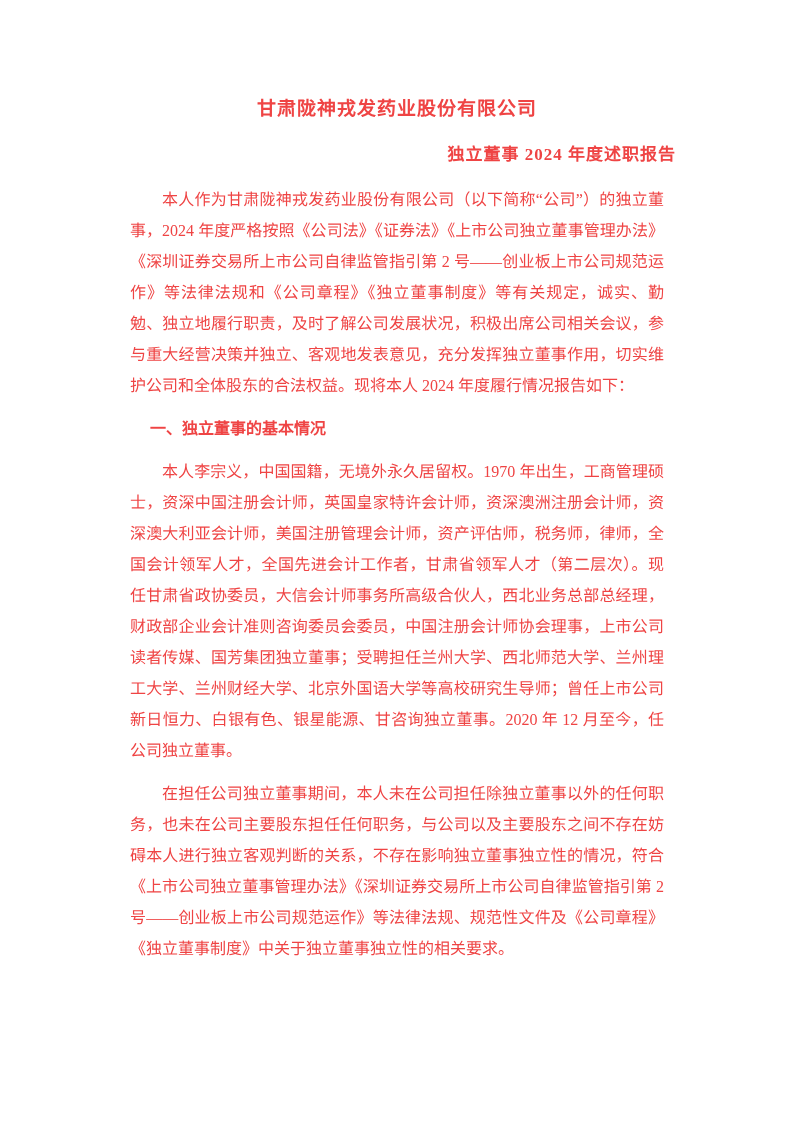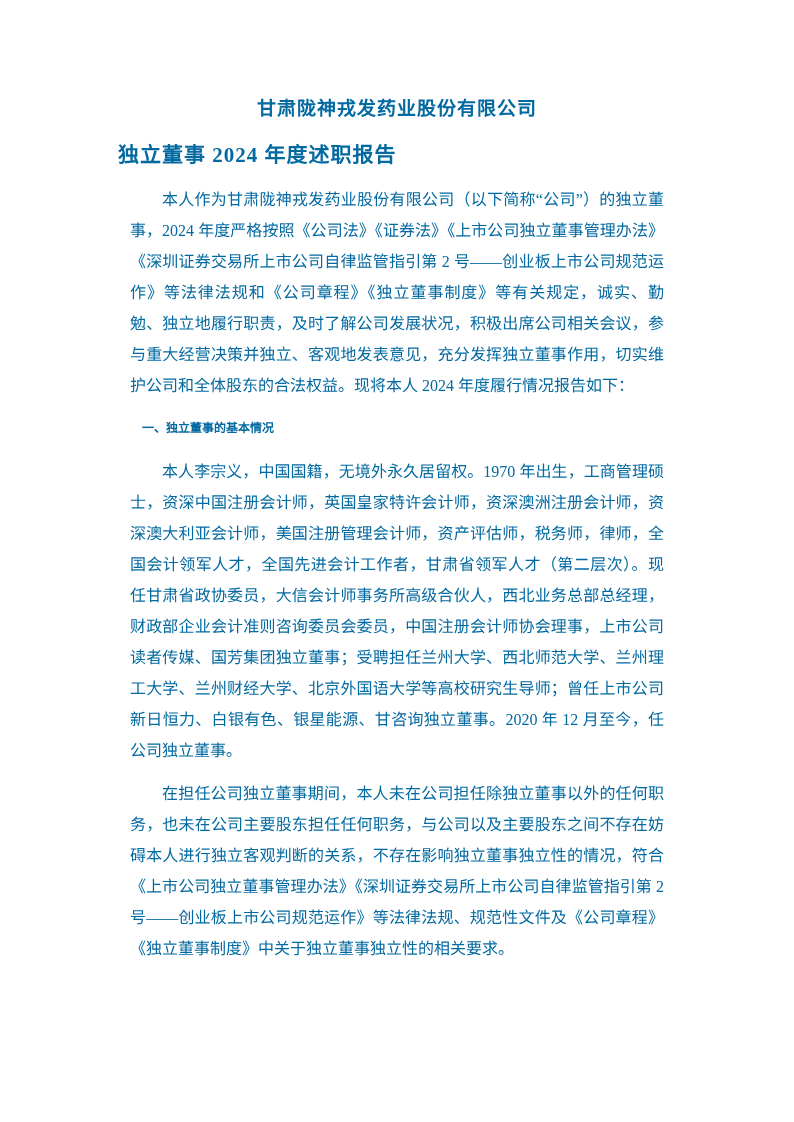--- a/index.html
+++ b/index.html
@@ -9,57 +9,57 @@
   }
   .page {
     position: relative;
     width: 794px;
     height: 1122px;
     margin: 0 auto;
     background: #ffffff;
     box-sizing: border-box;
     padding: 96px 118px 40px 118px;
     font-family: "Liberation Serif", "DejaVu Serif", serif;
-    color: #0369a1;
+    color: #ef4444;
     overflow: hidden;
   }
   .doc-title {
     margin: 0 0 20px 0;
     font-size: 19px;
     line-height: 26px;
     font-weight: bold;
     text-align: center;
     letter-spacing: 1px;
   }
   .doc-subtitle {
     margin: 0 0 16px 0;
-    font-size: 21px;
+    font-size: 17px;
     line-height: 26px;
     font-weight: bold;
-    text-align: left;
+    text-align: right;
     letter-spacing: 1px;
   }
   .doc-author {
     margin: 0 0 32px 0;
     font-size: 14px;
     line-height: 20px;
     font-weight: bold;
     text-align: center;
   }
   .body-para {
     margin: 12px;
     font-size: 16px;
     line-height: 31px;
     text-align: justify;
     text-indent: 2em;
     word-break: break-all;
   }
   .sec-heading {
     margin: 0;
-    font-size: 12px;
+    font-size: 16px;
     line-height: 31px;
     font-weight: bold;
     text-indent: 2em;
   }
 </style>
 </head>
 <body>
 
 <div class="page">
 

